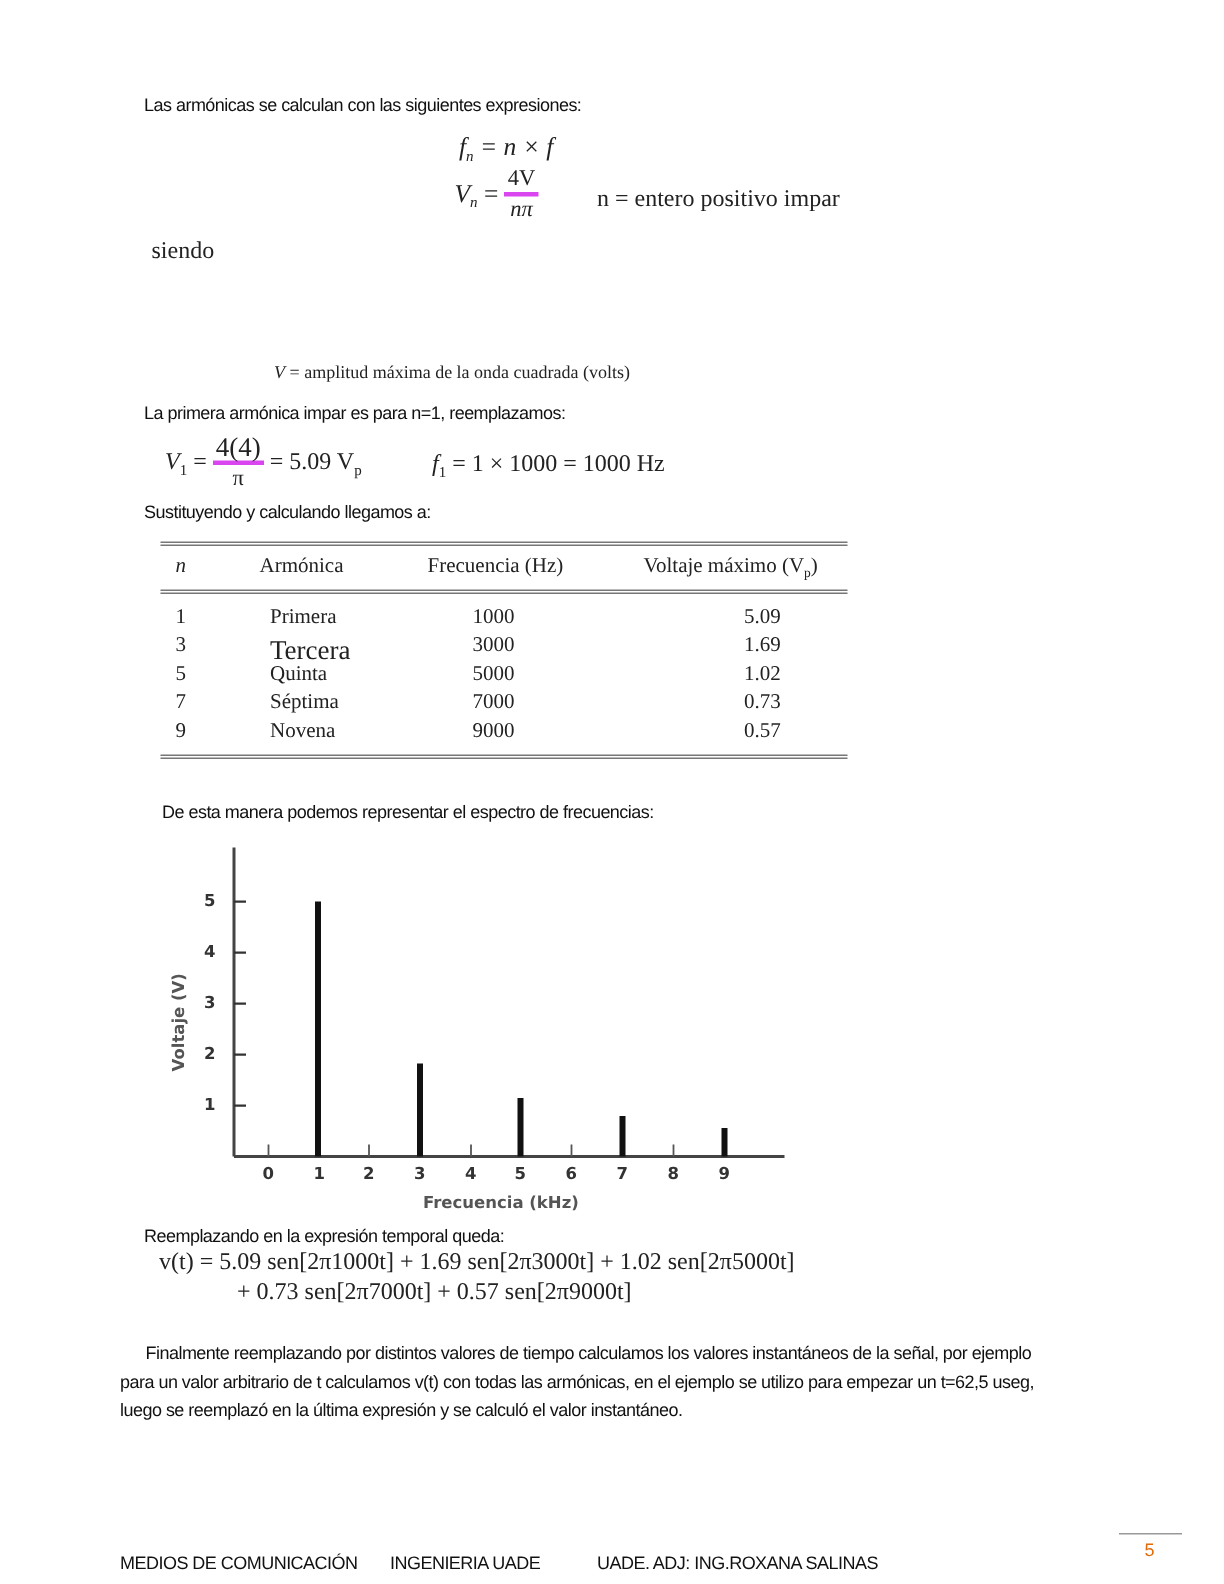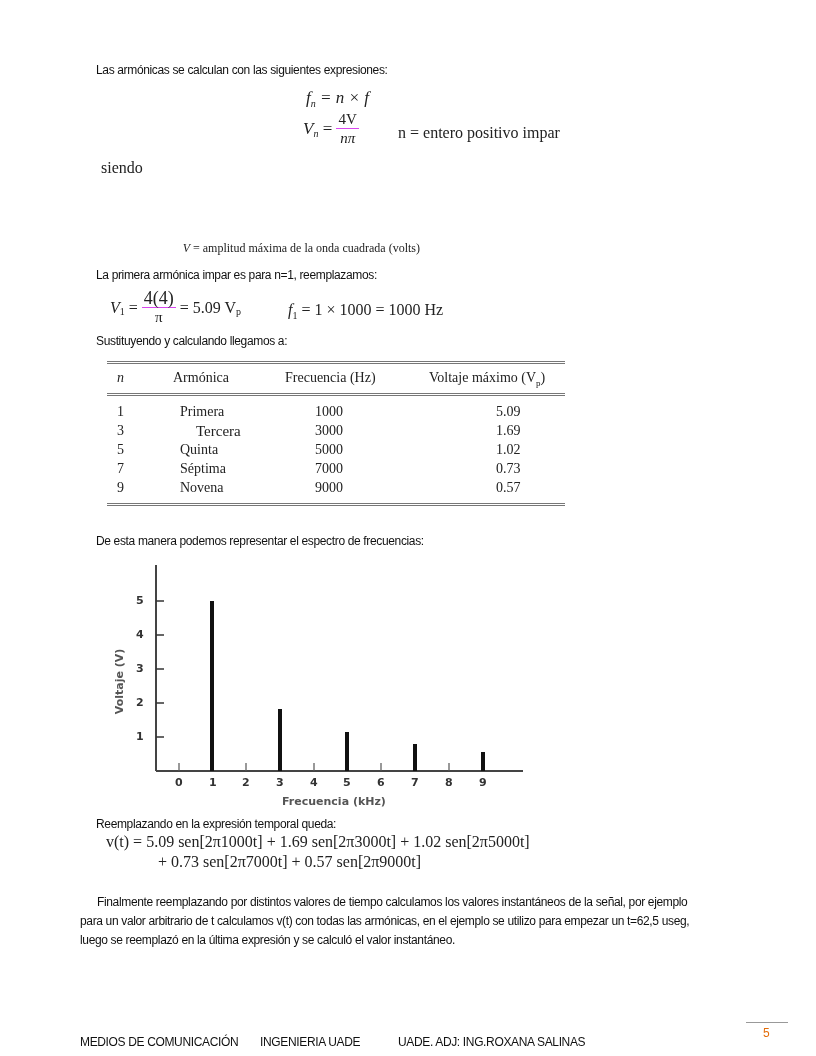--- a/index.html
+++ b/index.html
@@ -2,21 +2,21 @@
 <html><head>
 <meta charset="utf-8">
 <style>
   html, body { margin: 0; padding: 0; background: #ffffff; }
   body { width: 816px; height: 1056px; position: relative; overflow: hidden; color: #000; }
   .abs { position: absolute; }
   .cal { font-family: "Liberation Sans", "DejaVu Sans", sans-serif; font-size: 12px; letter-spacing: -0.35px; color: #111; white-space: nowrap; }
   .serif { font-family: "Liberation Serif", "DejaVu Serif", serif; color: #222; white-space: nowrap; }
   .it { font-style: italic; }
   .frac { display: inline-block; vertical-align: middle; text-align: center; }
-  .frac .num { display: block; border-bottom: 1px solid #d946ef; padding: 0 2px; line-height: 18px; text-align: right; }
+  .frac .num { display: block; border-bottom: 3px solid #d946ef; padding: 0 2px; line-height: 18px; text-align: right; }
   .frac .den { display: block; line-height: 18px; }
   .rule { position: absolute; left: 107px; width: 458px; border-top: 3px double #777; height: 0; }
   .chart-text { font-family: "DejaVu Sans", "Liberation Sans", sans-serif; font-size: 11px; font-weight: bold; color: #333; }
 </style>
 </head>
 <body>
 
 <div class="abs cal" style="left:96px; top:63px;">Las armónicas se calculan con las siguientes expresiones:</div>
 
 <div class="abs serif" style="left:306px; top:88px; font-size:17px;">
@@ -72,21 +72,21 @@
 
 <div class="abs" style="left:107px; top:404px; width:458px; height:96px;">
   <div class="abs" style="left:0; top:0; width:458px; height:19px;">
     <span class="abs serif" style="left:10px; font-size:14px;">1</span>
     <span class="abs serif" style="left:73px; font-size:14px;">Primera</span>
     <span class="abs serif" style="left:208px; font-size:14px;">1000</span>
     <span class="abs serif" style="left:389px; font-size:14px;">5.09</span>
   </div>
   <div class="abs" style="left:0; top:19px; width:458px; height:19px;">
     <span class="abs serif" style="left:10px; font-size:14px;">3</span>
-    <span class="abs serif" style="left:89px; font-size:15px;">Tercera</span>
+    <span class="abs serif" style="left:73px; font-size:18px;">Tercera</span>
     <span class="abs serif" style="left:208px; font-size:14px;">3000</span>
     <span class="abs serif" style="left:389px; font-size:14px;">1.69</span>
   </div>
   <div class="abs" style="left:0; top:38px; width:458px; height:19px;">
     <span class="abs serif" style="left:10px; font-size:14px;">5</span>
     <span class="abs serif" style="left:73px; font-size:14px;">Quinta</span>
     <span class="abs serif" style="left:208px; font-size:14px;">5000</span>
     <span class="abs serif" style="left:389px; font-size:14px;">1.02</span>
   </div>
   <div class="abs" style="left:0; top:57px; width:458px; height:19px;">
@@ -96,21 +96,21 @@
     <span class="abs serif" style="left:389px; font-size:14px;">0.73</span>
   </div>
   <div class="abs" style="left:0; top:76px; width:458px; height:19px;">
     <span class="abs serif" style="left:10px; font-size:14px;">9</span>
     <span class="abs serif" style="left:73px; font-size:14px;">Novena</span>
     <span class="abs serif" style="left:208px; font-size:14px;">9000</span>
     <span class="abs serif" style="left:389px; font-size:14px;">0.57</span>
   </div>
 </div>
 
-<div class="abs cal" style="left:96px; top:534px;">De esta manera podemos representar el espectro de frecuencias:</div>
+<div class="abs cal" style="left:108px; top:534px;">De esta manera podemos representar el espectro de frecuencias:</div>
 
 <div class="abs" style="left:100px; top:560px; width:440px; height:255px;">
   <svg width="440" height="255" viewBox="0 0 440 255">
 
     <line x1="56" y1="5" x2="56" y2="211" stroke="#444" stroke-width="2"></line>
     <line x1="56" y1="211" x2="423" y2="211" stroke="#444" stroke-width="2"></line>
 
     <g stroke="#333" stroke-width="1.5">
       <line x1="56" y1="177" x2="64" y2="177"></line>
       <line x1="56" y1="143" x2="64" y2="143"></line>

